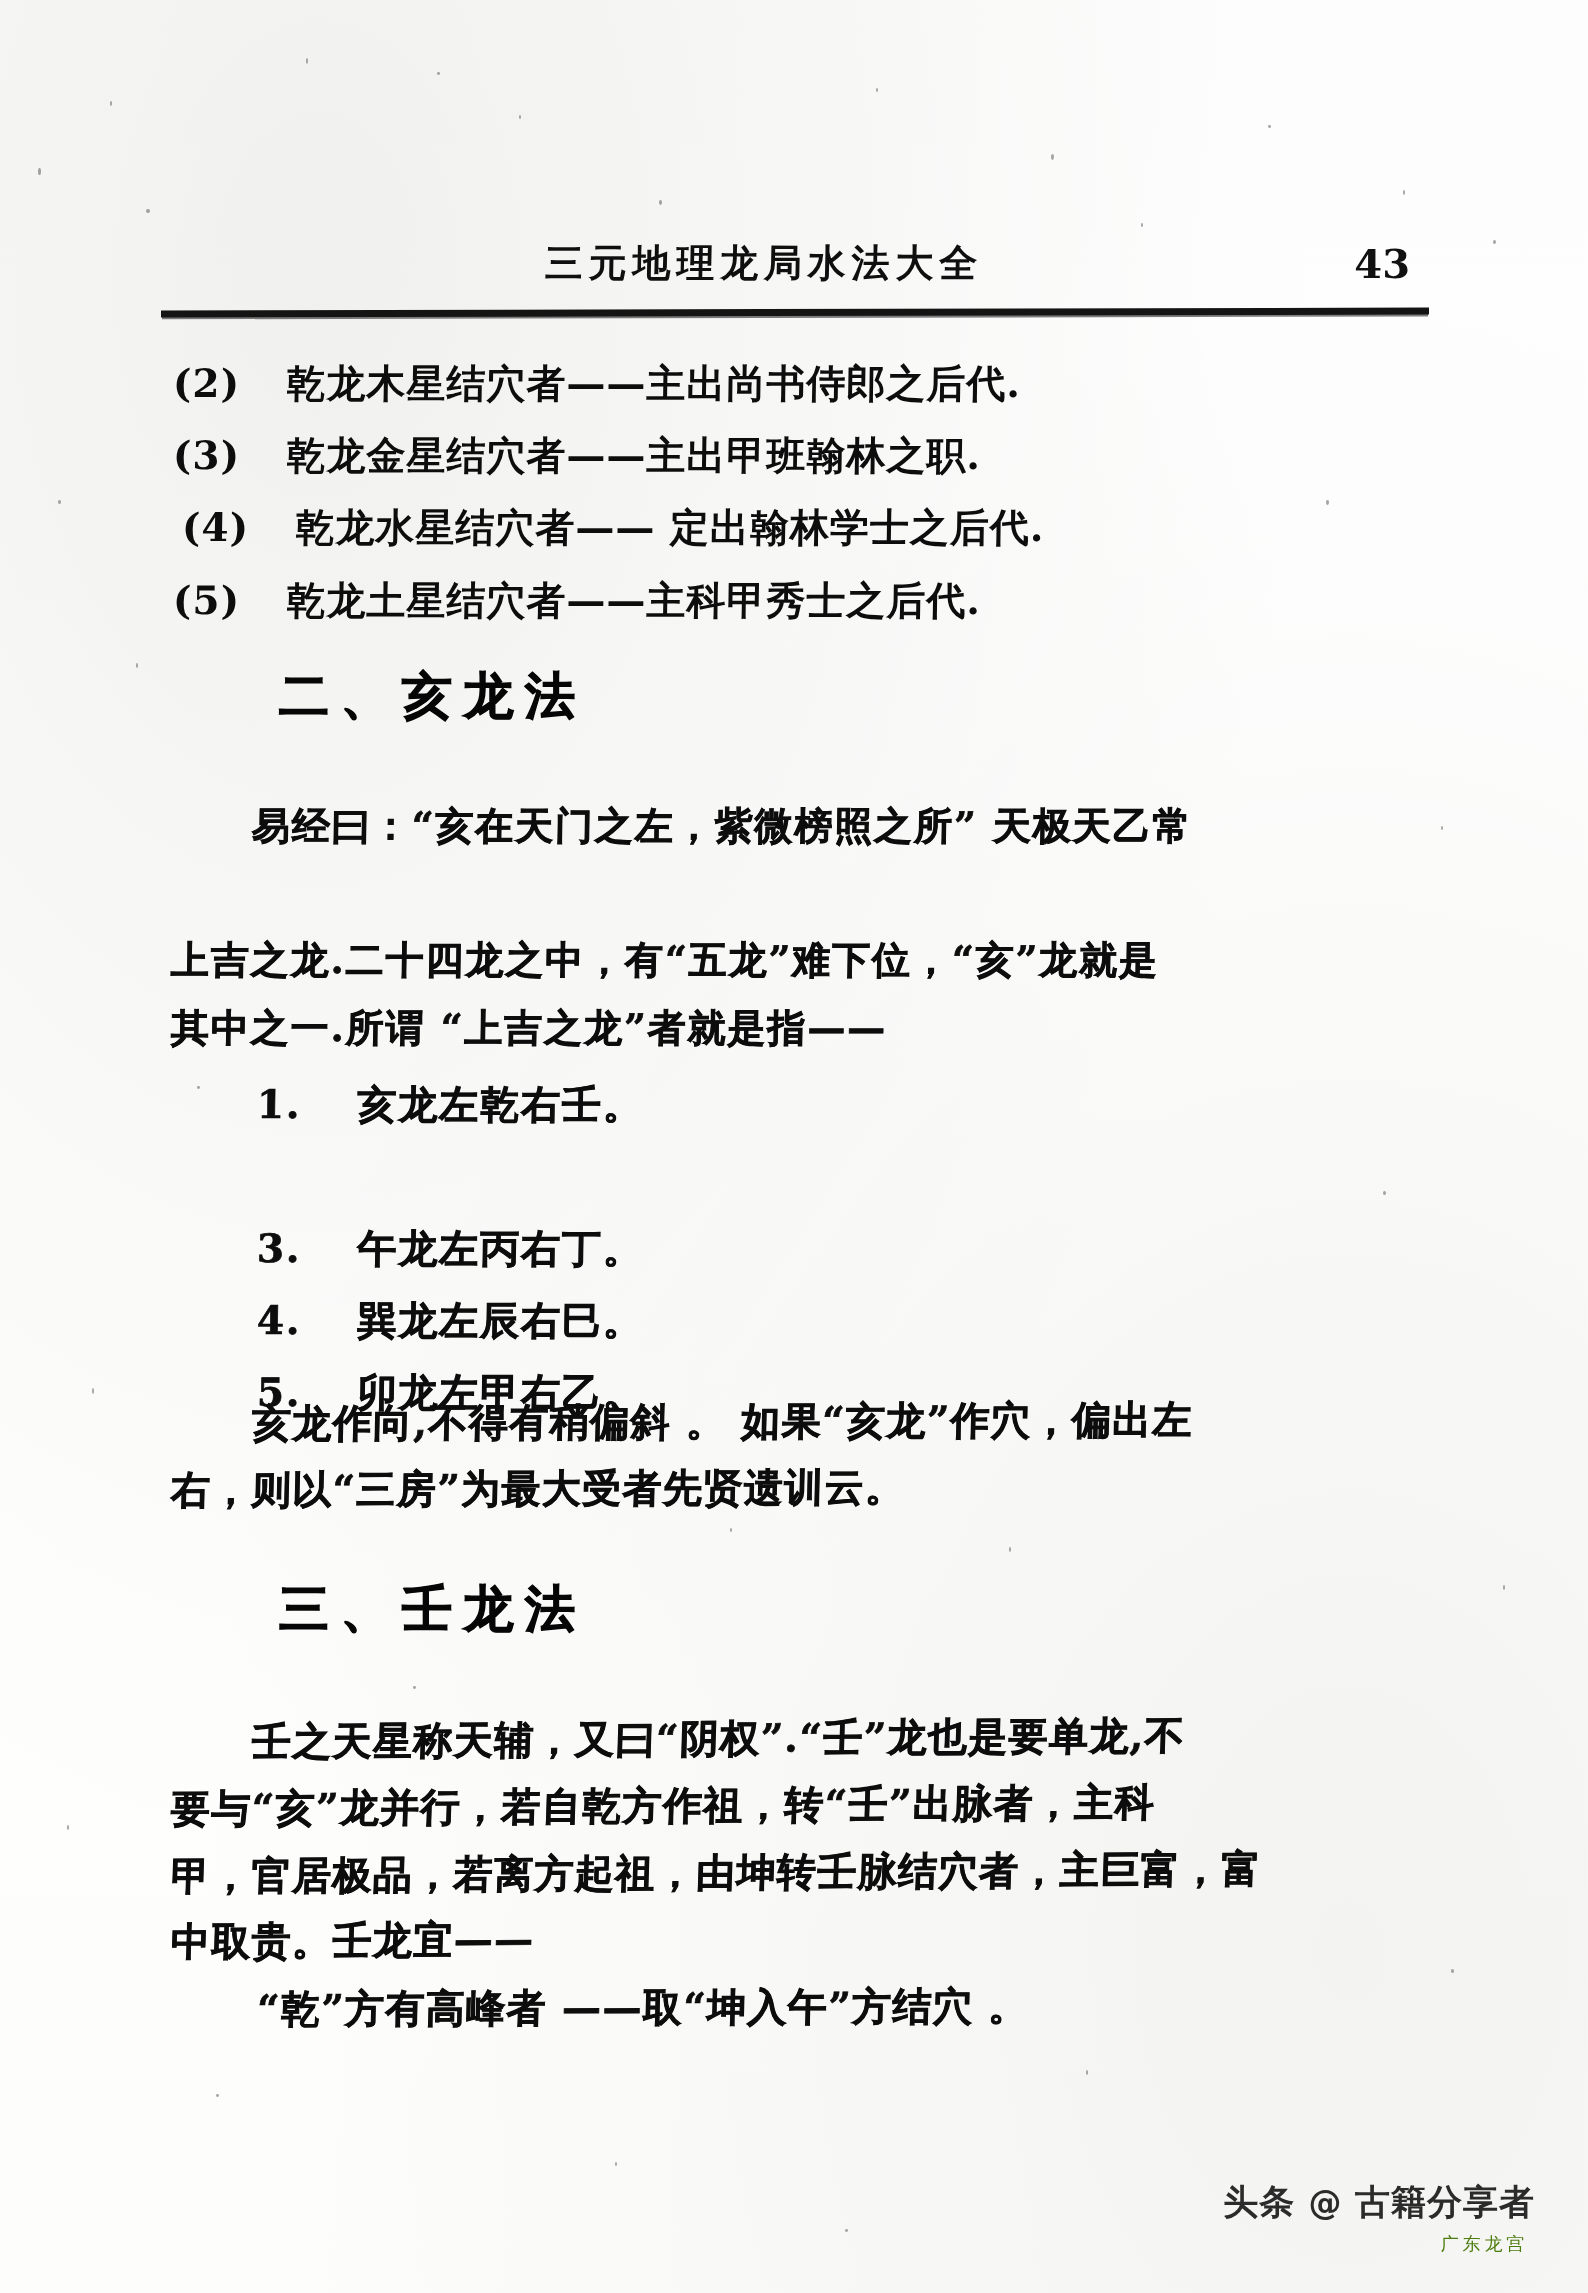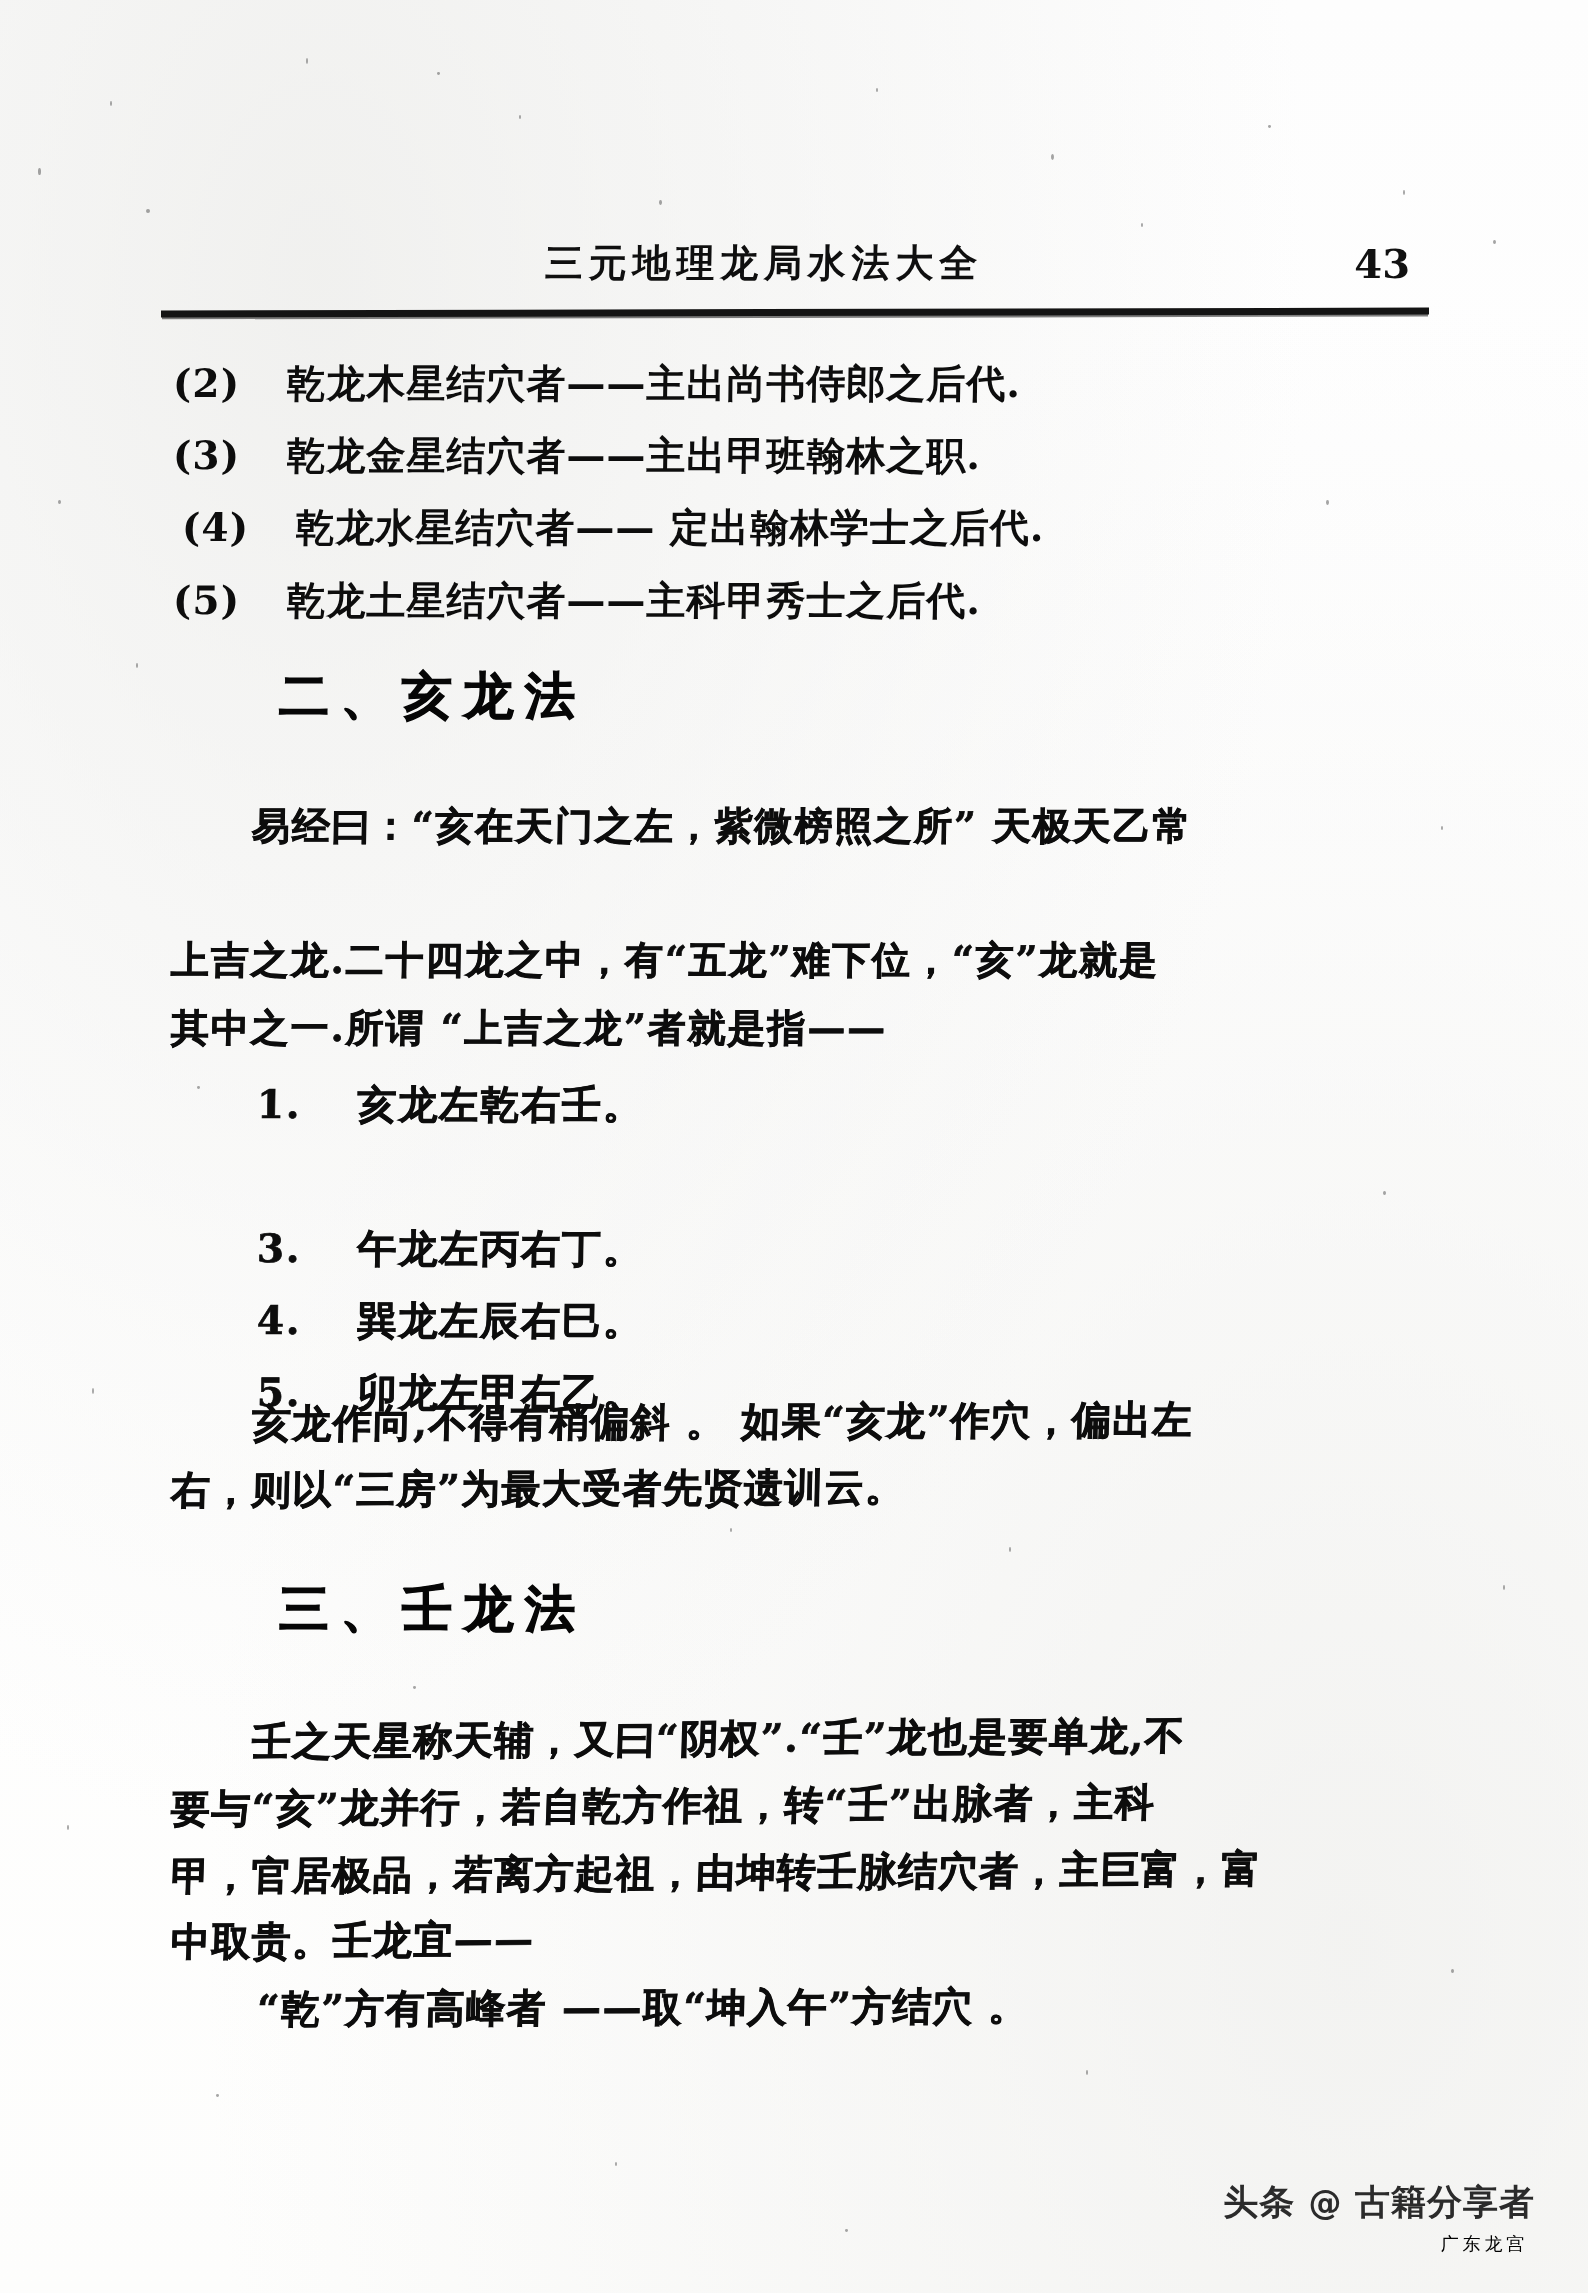--- a/index.html
+++ b/index.html
@@ -144,21 +144,21 @@
     font-size: 33px;
     font-weight: 700;
     color: #2b2b2b;
   }
   .wm-sub {
     position: absolute;
     right: 60px;
     bottom: 37px;
     font-family: Liberation Mono, monospace;
     font-size: 18px;
-    color: #000000;
+    color: #4d7c0f;
     letter-spacing: 3.8px;
   }
 </style>
 </head>
 <body>
 
 <div class="page">
 
   <div class="scan-tint"></div>
 

